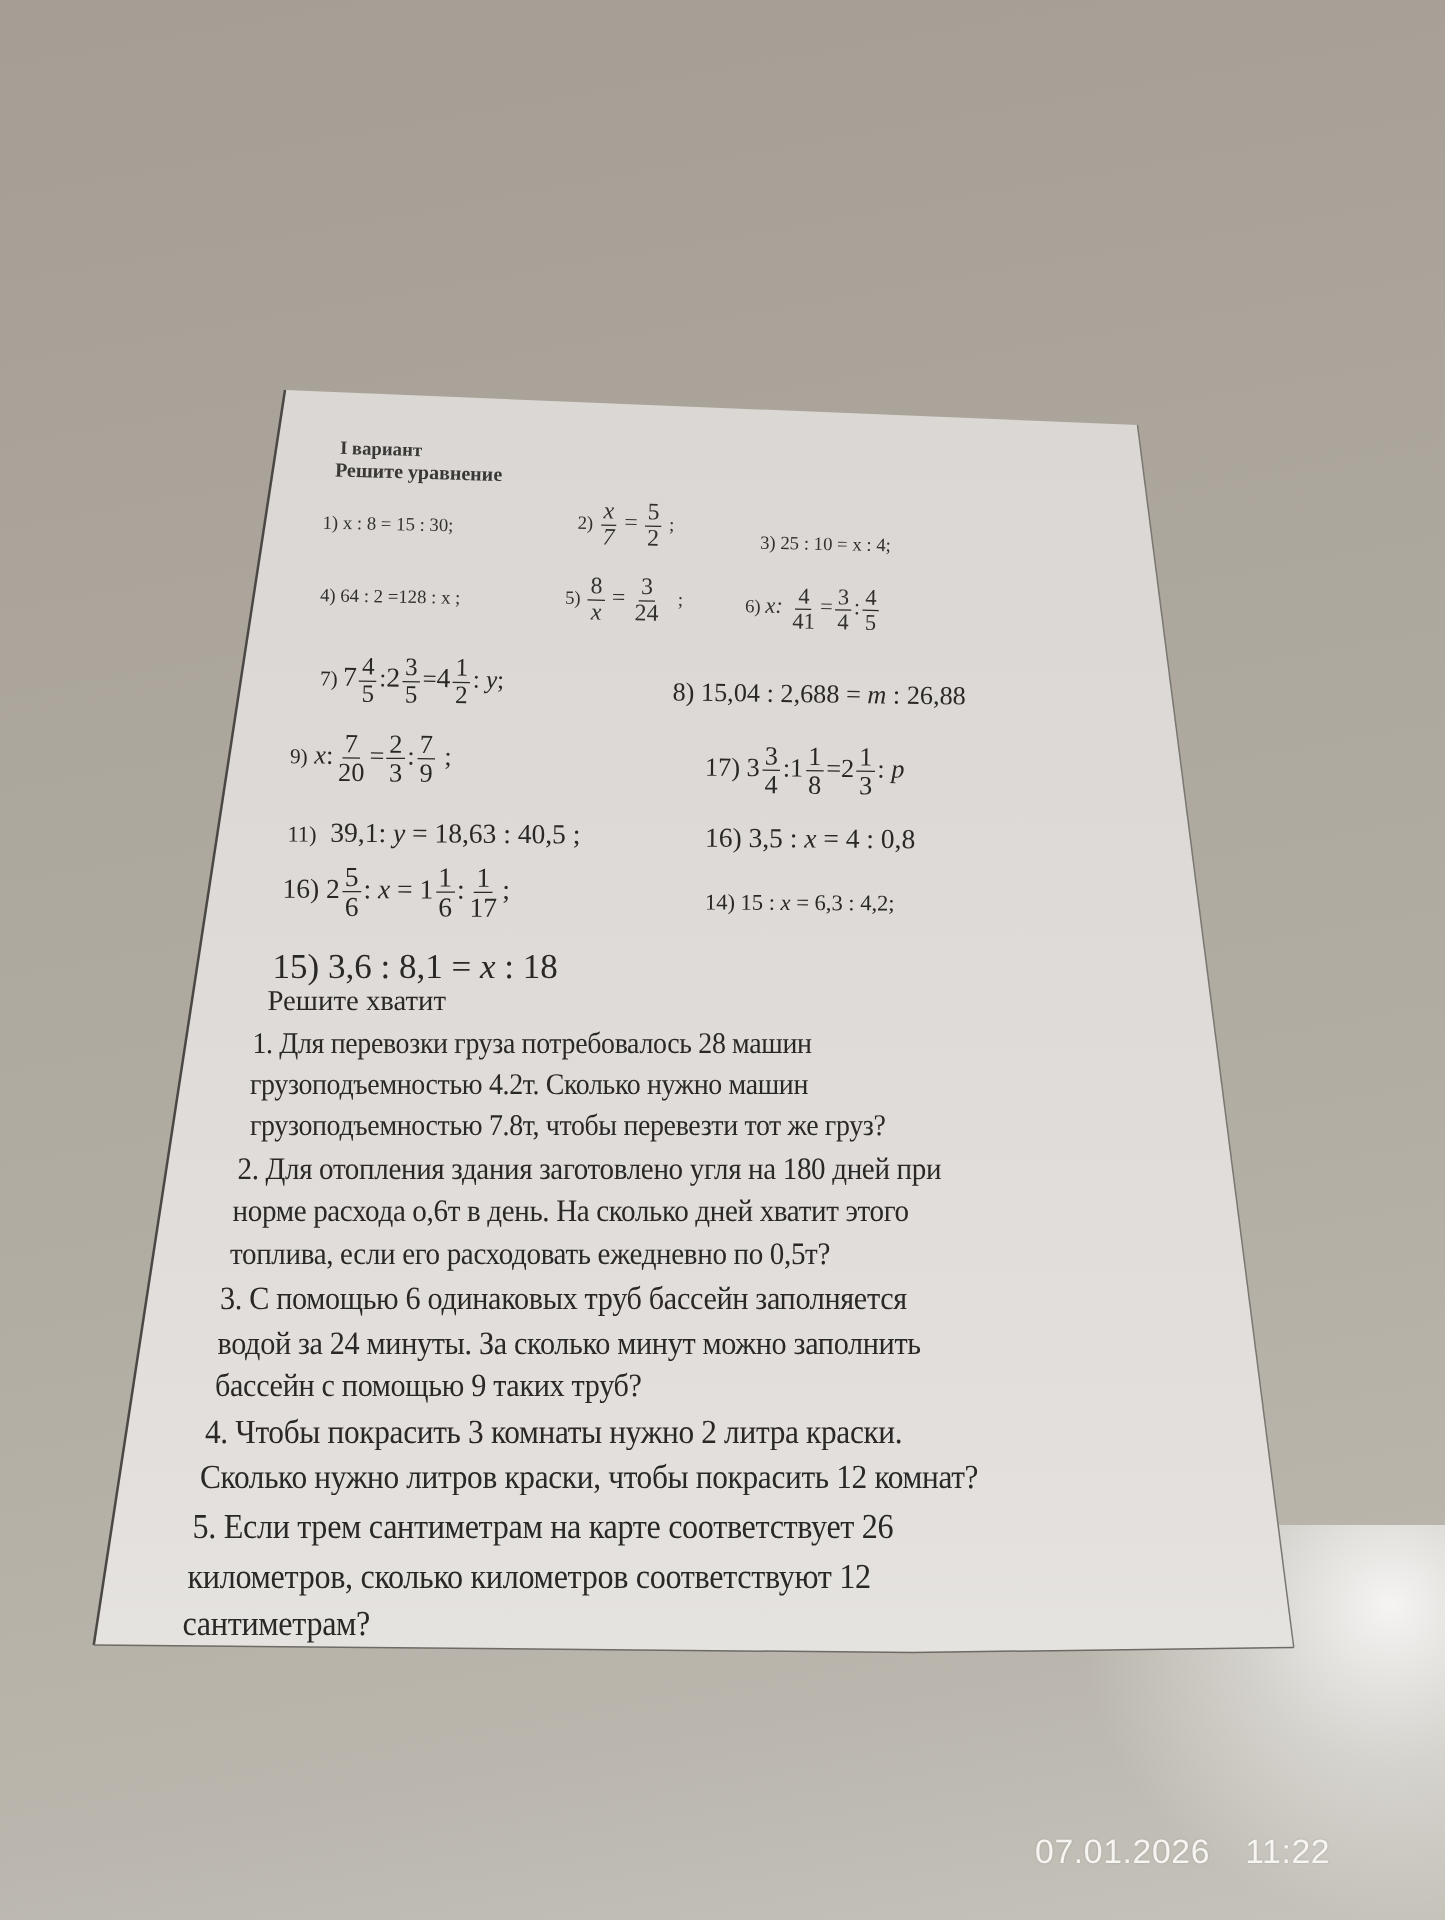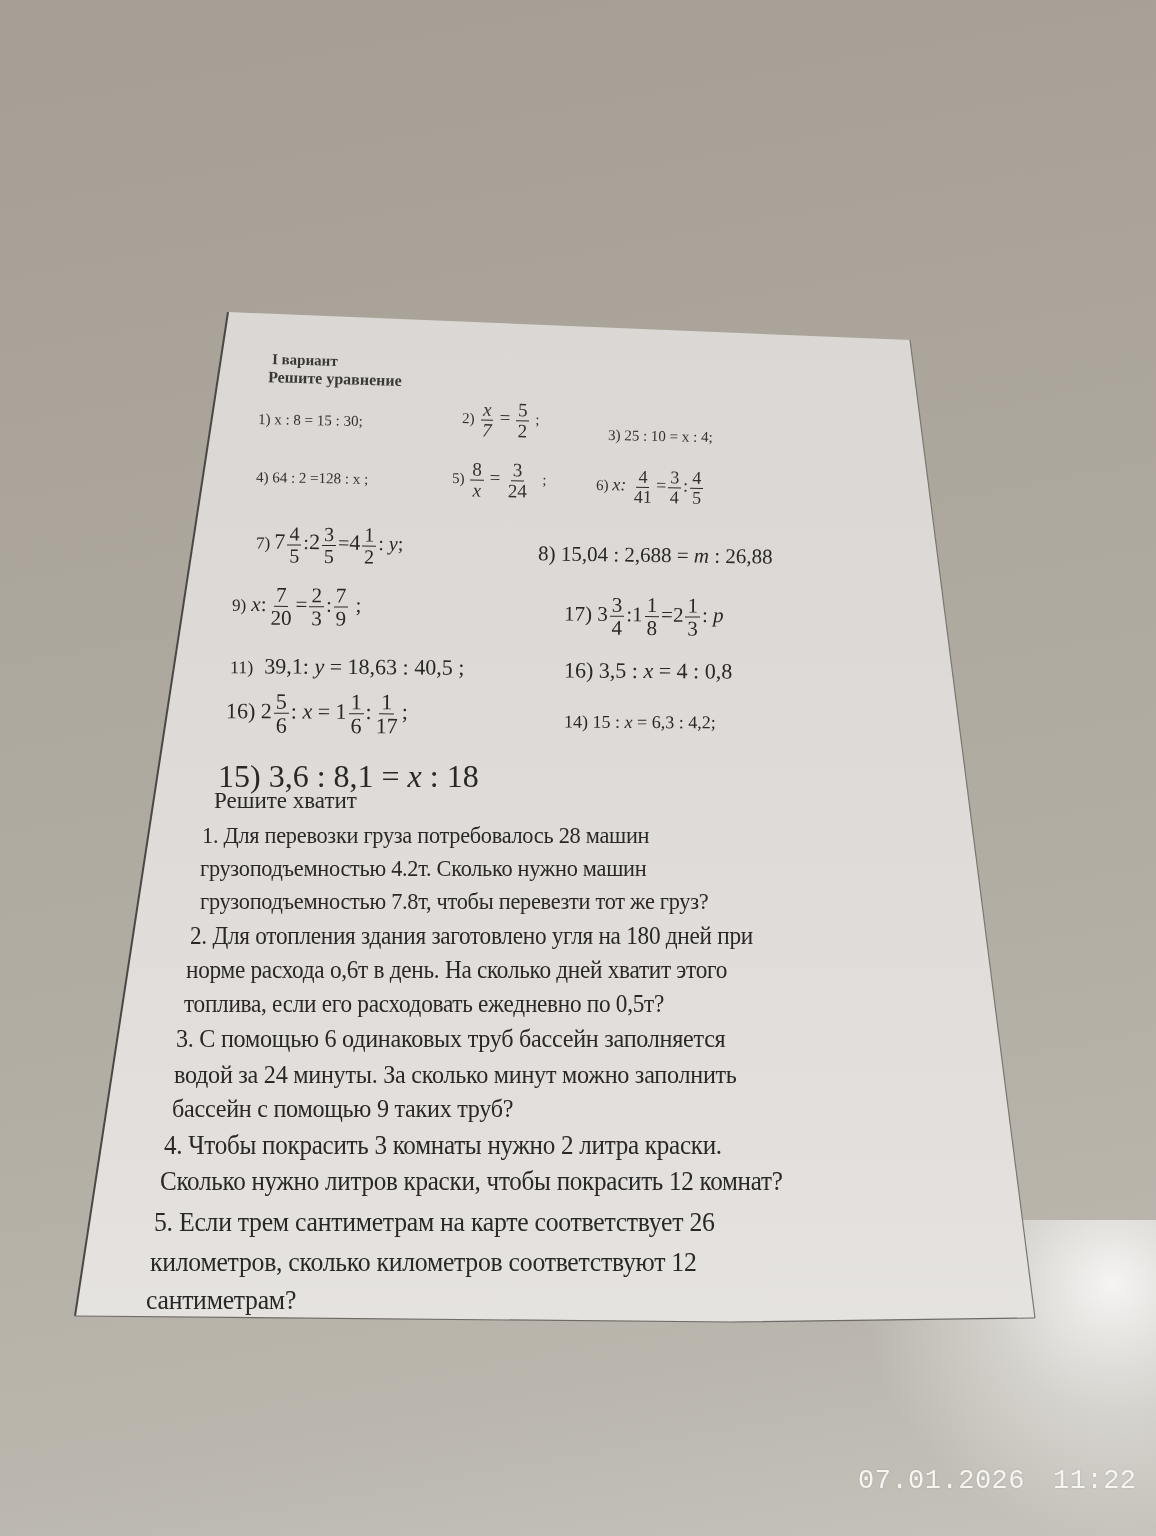--- a/index.html
+++ b/index.html
@@ -21,31 +21,31 @@
   }
   .paper-edge {
     position: absolute; left: 0; top: 0; width: 1156px; height: 1536px; pointer-events: none;
   }
   .line {
     position: absolute; white-space: nowrap; color: #2a2826;
   }
   .hdr { font-weight: bold; font-size: 15px; color: #3a3836; }
   .eq-s { font-size: 15px; color: #333130; }
   .eq-m { font-size: 21px; }
-  .eq-l { font-size: 32px; }
+  .eq-l { font-size: 28px; }
   .task { font-size: 25px; letter-spacing: -0.3px; transform-origin: left center; }
   .frac {
     display: inline-flex; flex-direction: column; align-items: center; vertical-align: middle;
     line-height: 1.05; margin: 0 2px;
   }
   .frac .num { border-bottom: 1.4px solid #2a2826; padding: 0 2px; }
   .frac .den { padding: 0 2px; }
   .it { font-style: italic; }
   .stamp {
-    position: absolute; left: 858px; top: 1466px; font-family: Liberation Mono, monospace;
+    position: absolute; left: 828px; top: 1466px; font-family: Liberation Sans, sans-serif;
     font-size: 27px; color: #f7f5f2; letter-spacing: 0.5px; text-shadow: 0 0 2px rgba(0,0,0,0.15);
   }
   .stamp .gap { display: inline-block; width: 28px; }
 </style>
 </head>
 <body>
 
 <div class="glare"></div>
 
 <div class="paper">

